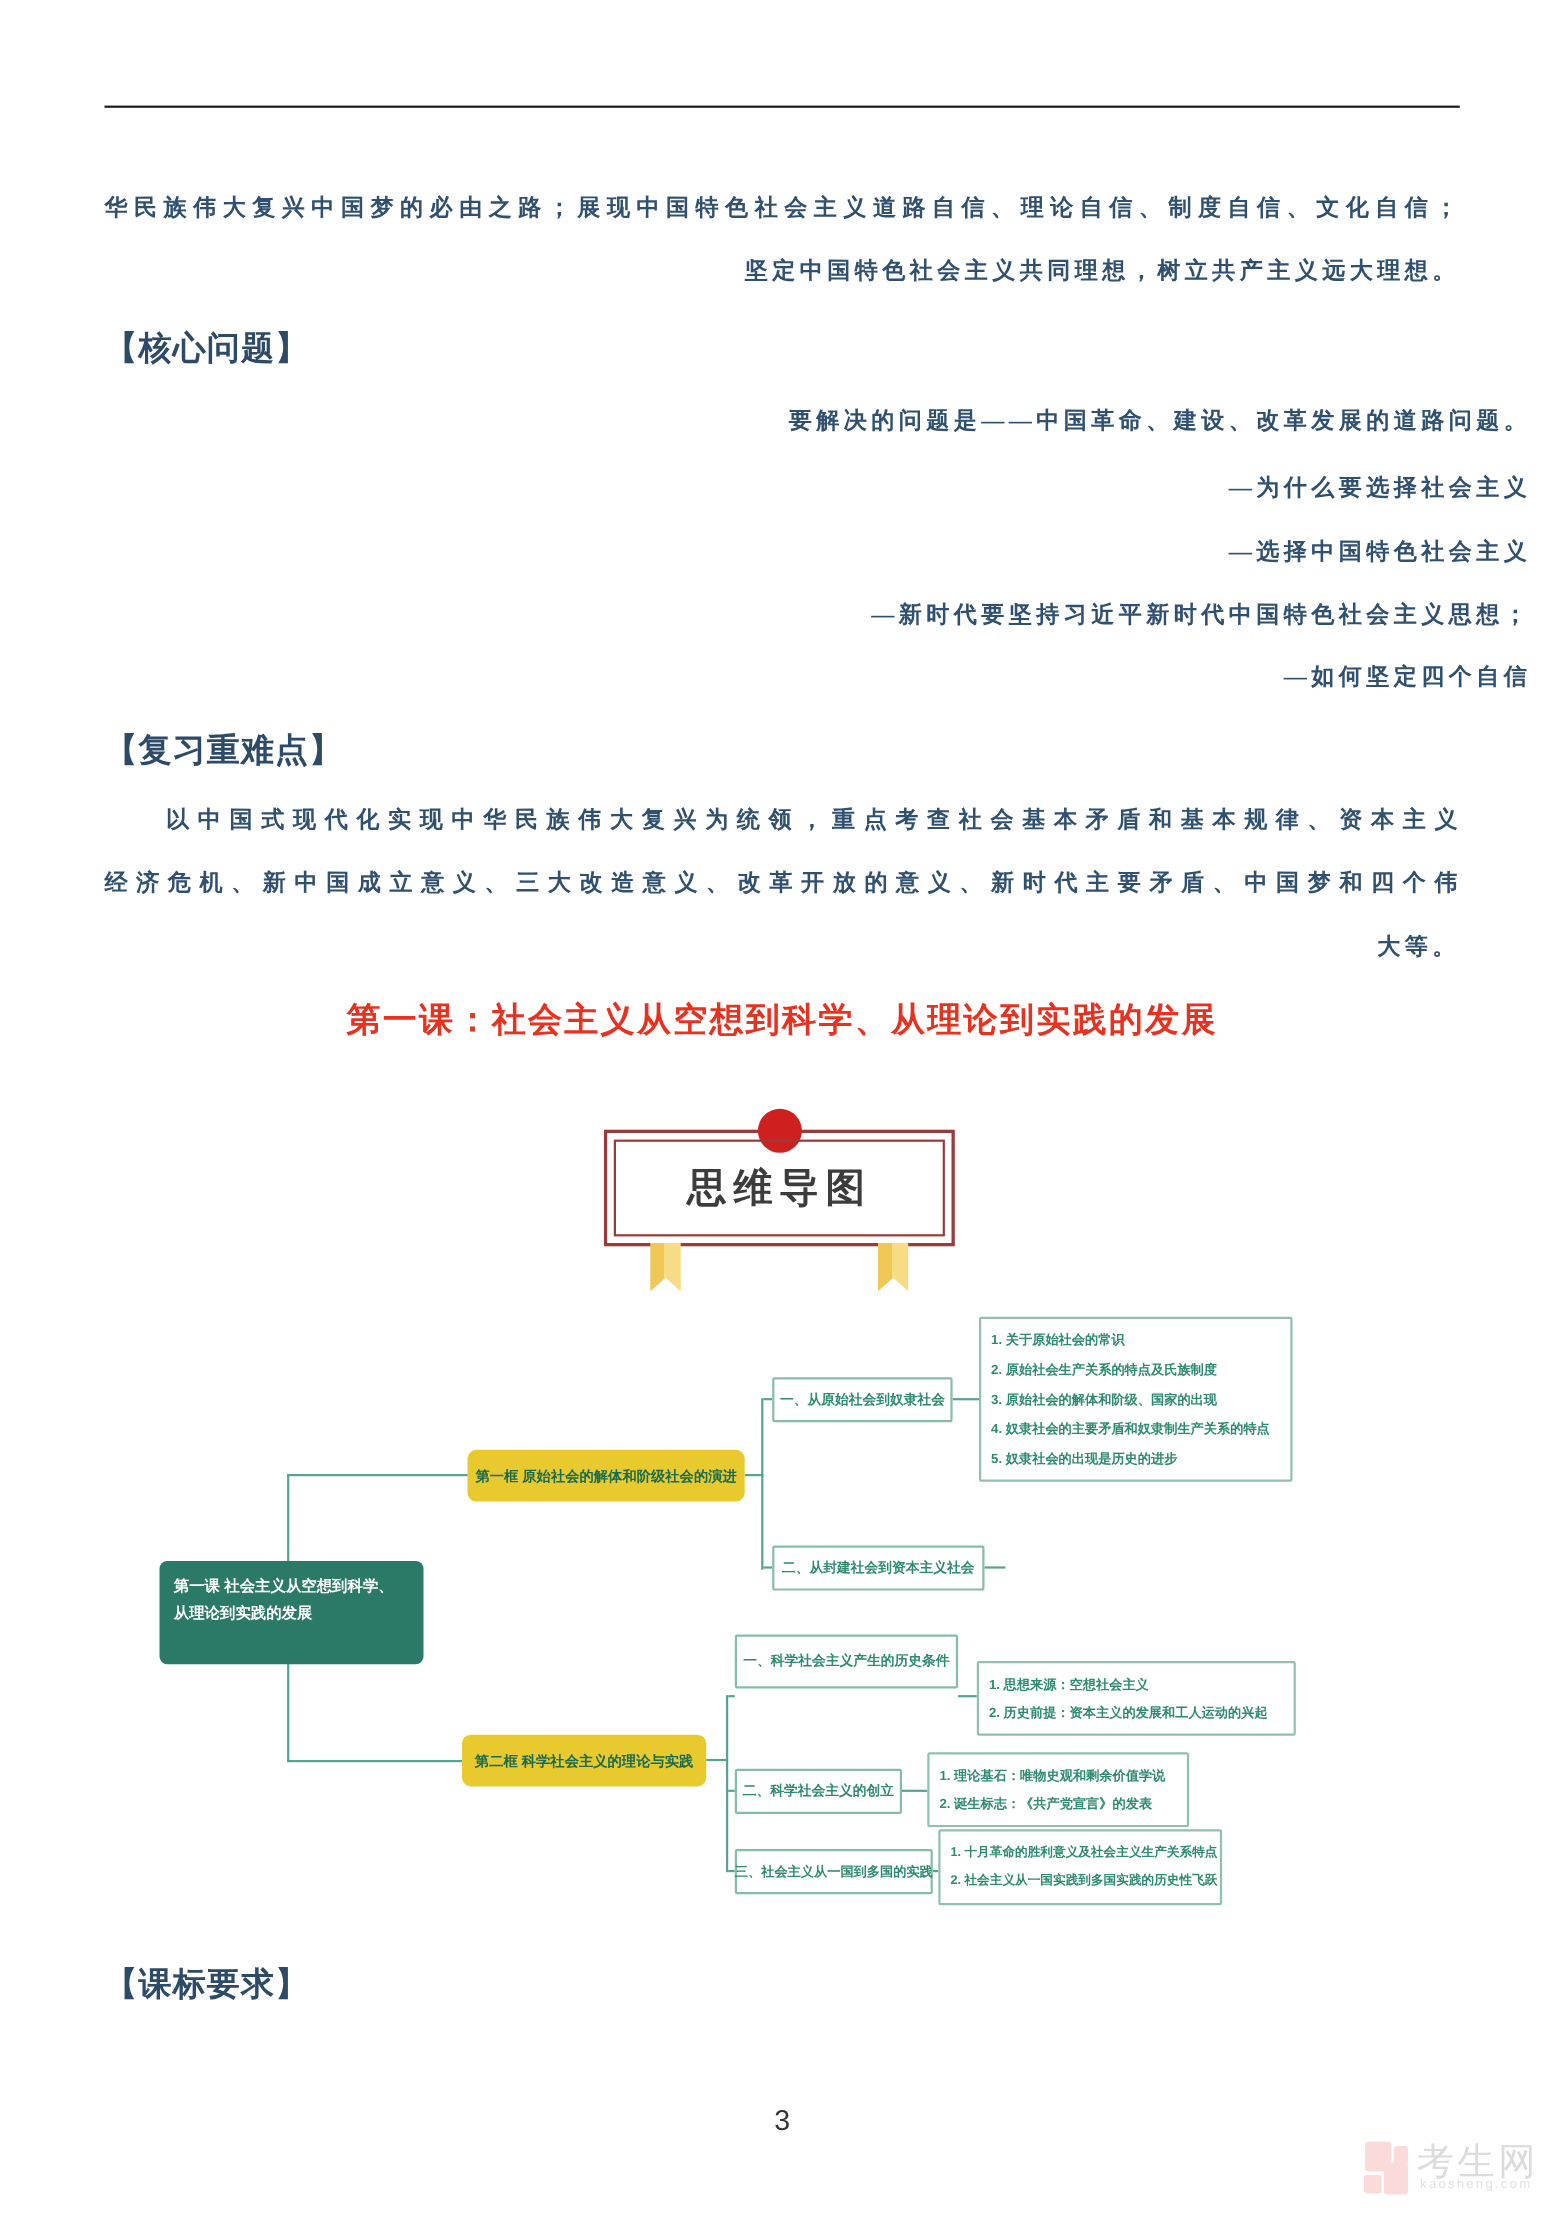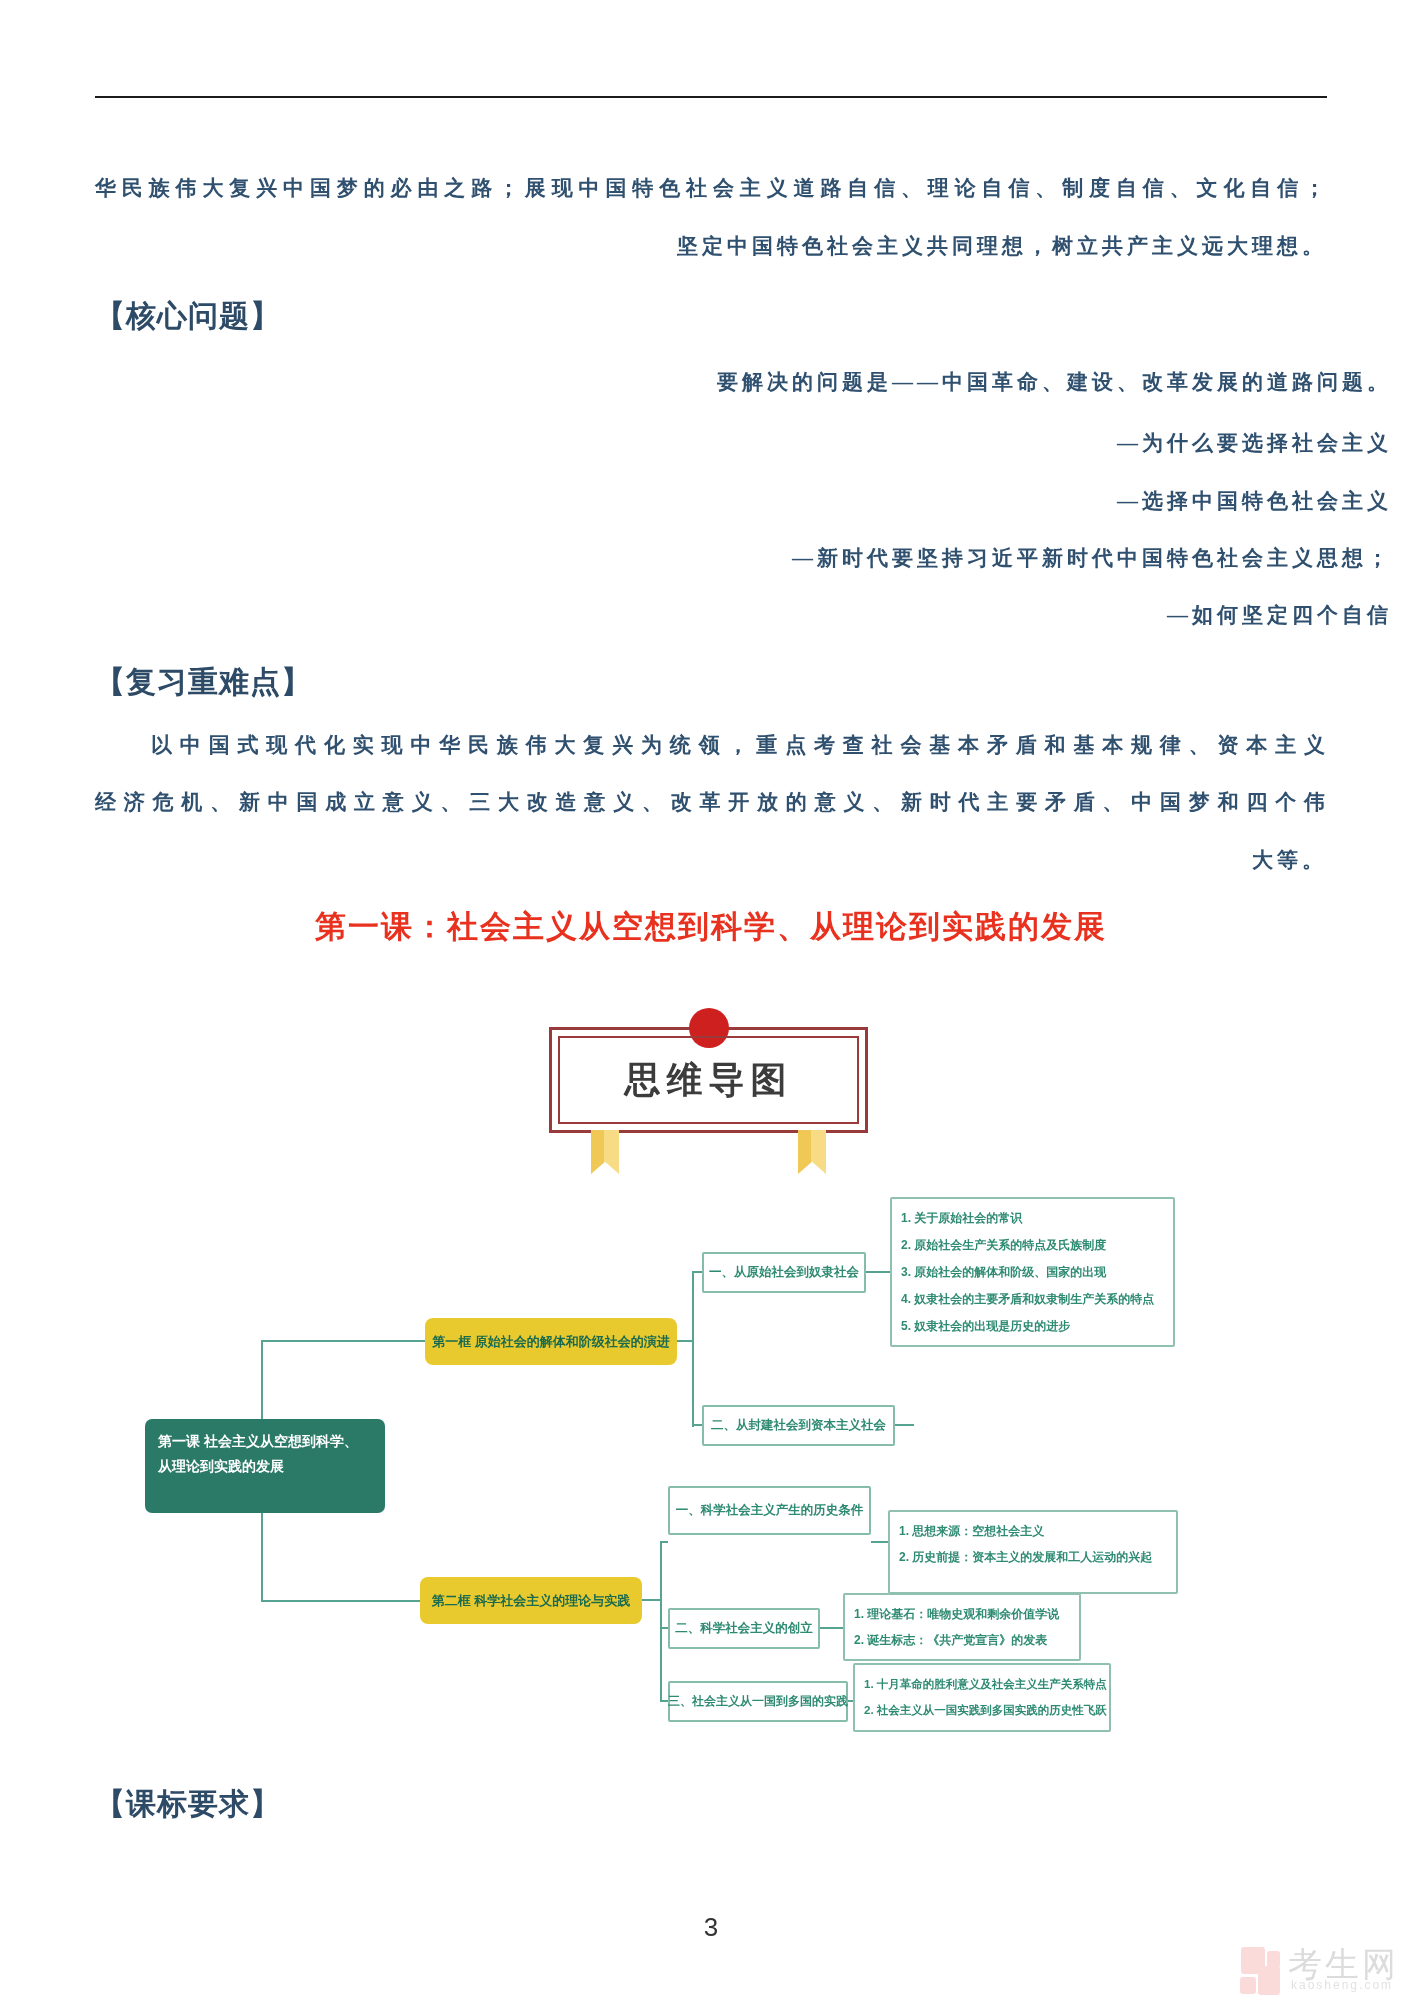--- a/index.html
+++ b/index.html
@@ -113,21 +113,21 @@
     <div>3. 原始社会的解体和阶级、国家的出现</div>
     <div>4. 奴隶社会的主要矛盾和奴隶制生产关系的特点</div>
     <div>5. 奴隶社会的出现是历史的进步</div>
   </div>
 
   <div class="map-node" style="left:702px;top:1405px;width:193px;height:41px;">二、从封建社会到资本主义社会</div>
 
   <div class="frame-node" style="left:420px;top:1577px;width:222px;height:47px;">第二框 科学社会主义的理论与实践</div>
 
   <div class="map-node" style="left:668px;top:1486px;width:203px;height:49px;">一、科学社会主义产生的历史条件</div>
-  <div class="map-box" style="left:888px;top:1510px;width:290px;height:84px;line-height:26px;">
+  <div class="map-box" style="left:888px;top:1510px;width:290px;height:68px;line-height:26px;">
     <div>1. 思想来源：空想社会主义</div>
     <div>2. 历史前提：资本主义的发展和工人运动的兴起</div>
   </div>
 
   <div class="map-node" style="left:668px;top:1608px;width:152px;height:41px;">二、科学社会主义的创立</div>
   <div class="map-box" style="left:843px;top:1593px;width:238px;height:68px;line-height:26px;">
     <div>1. 理论基石：唯物史观和剩余价值学说</div>
     <div>2. 诞生标志：《共产党宣言》的发表</div>
   </div>
 

